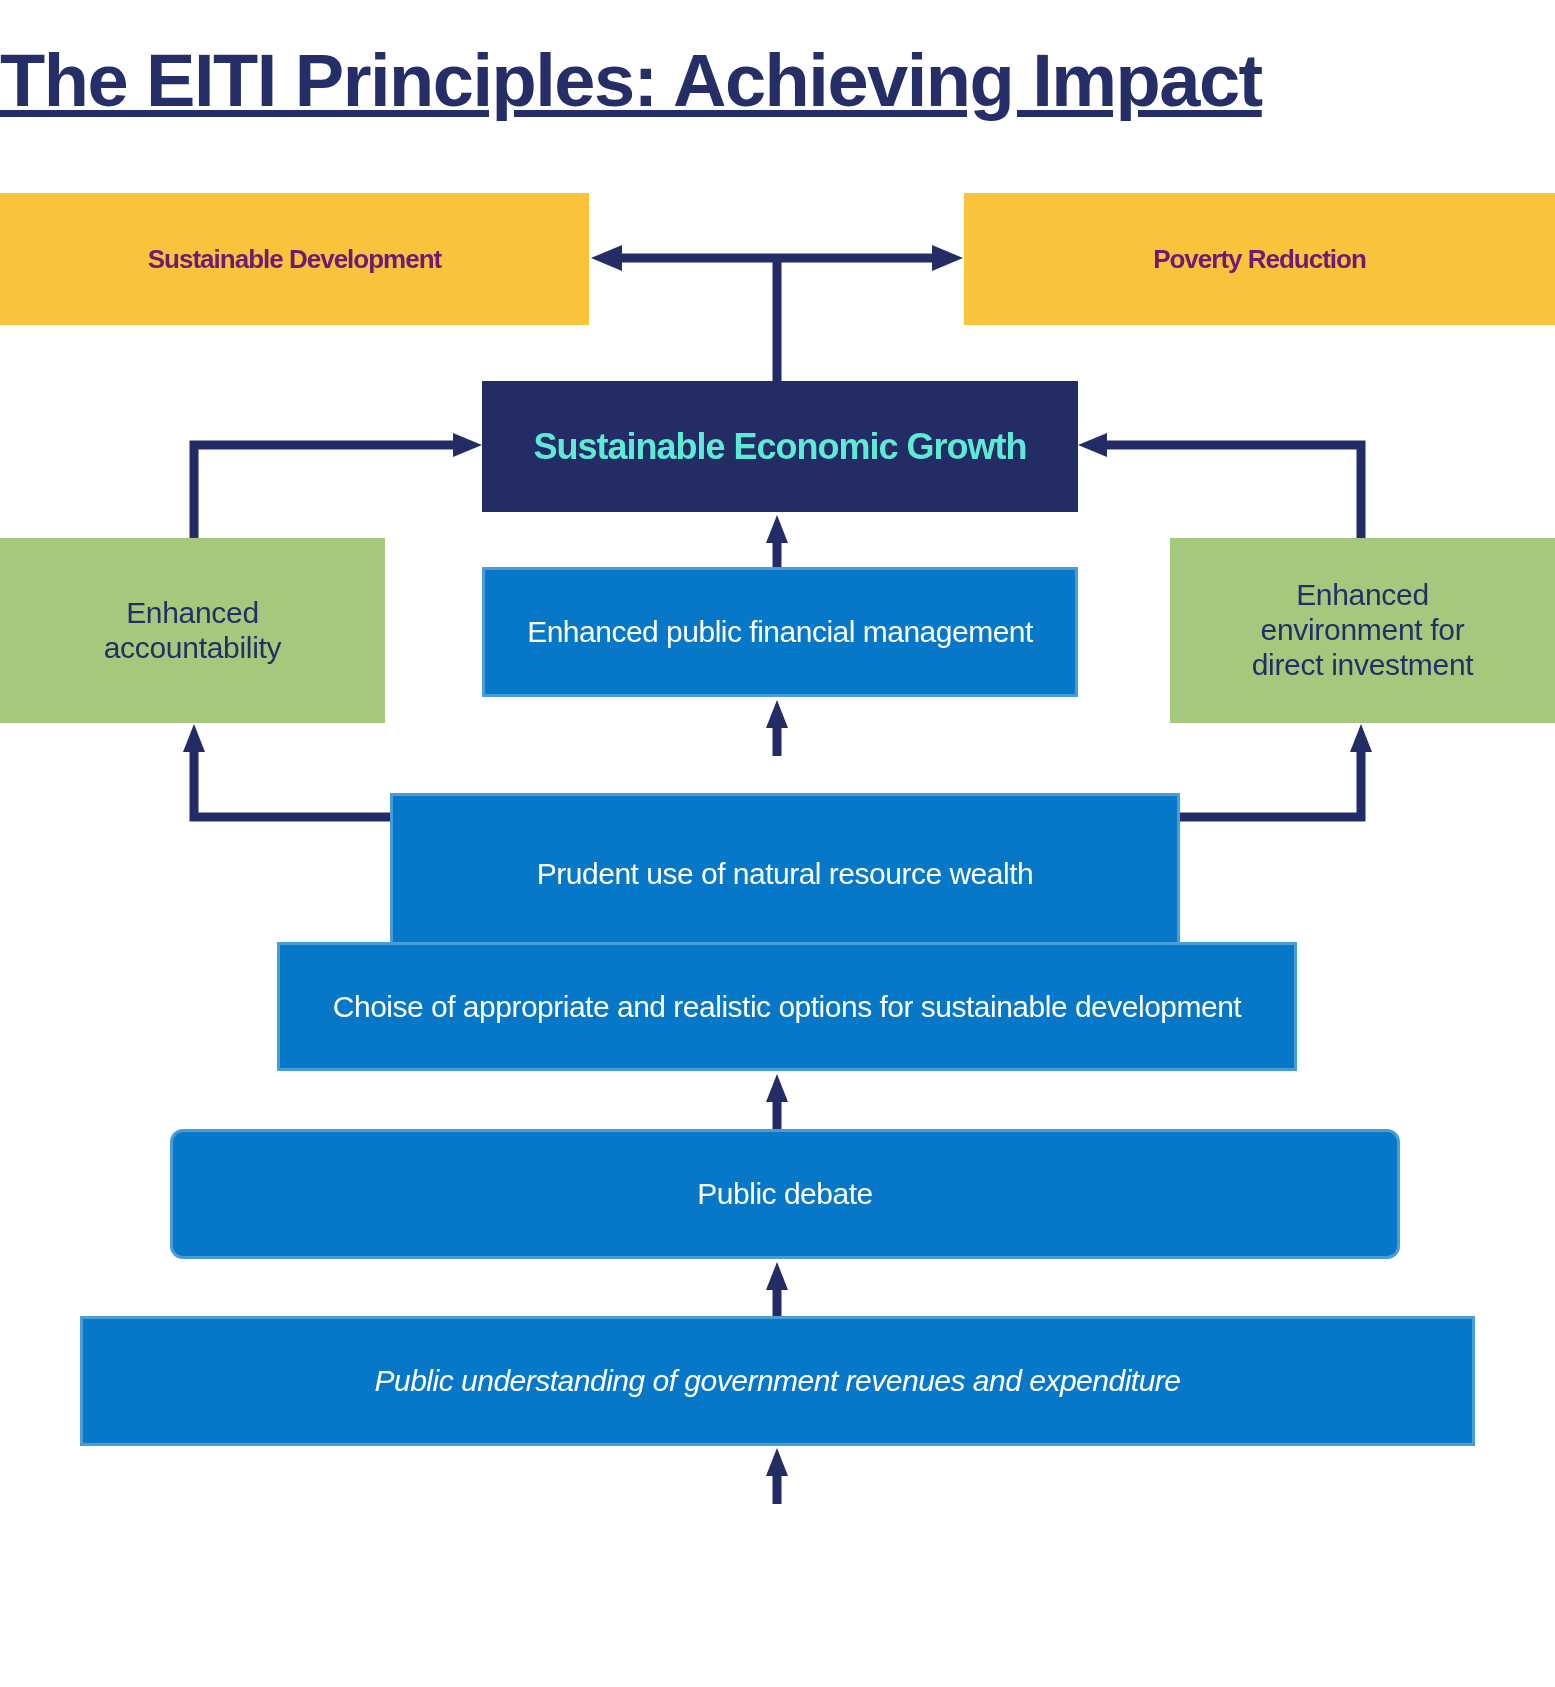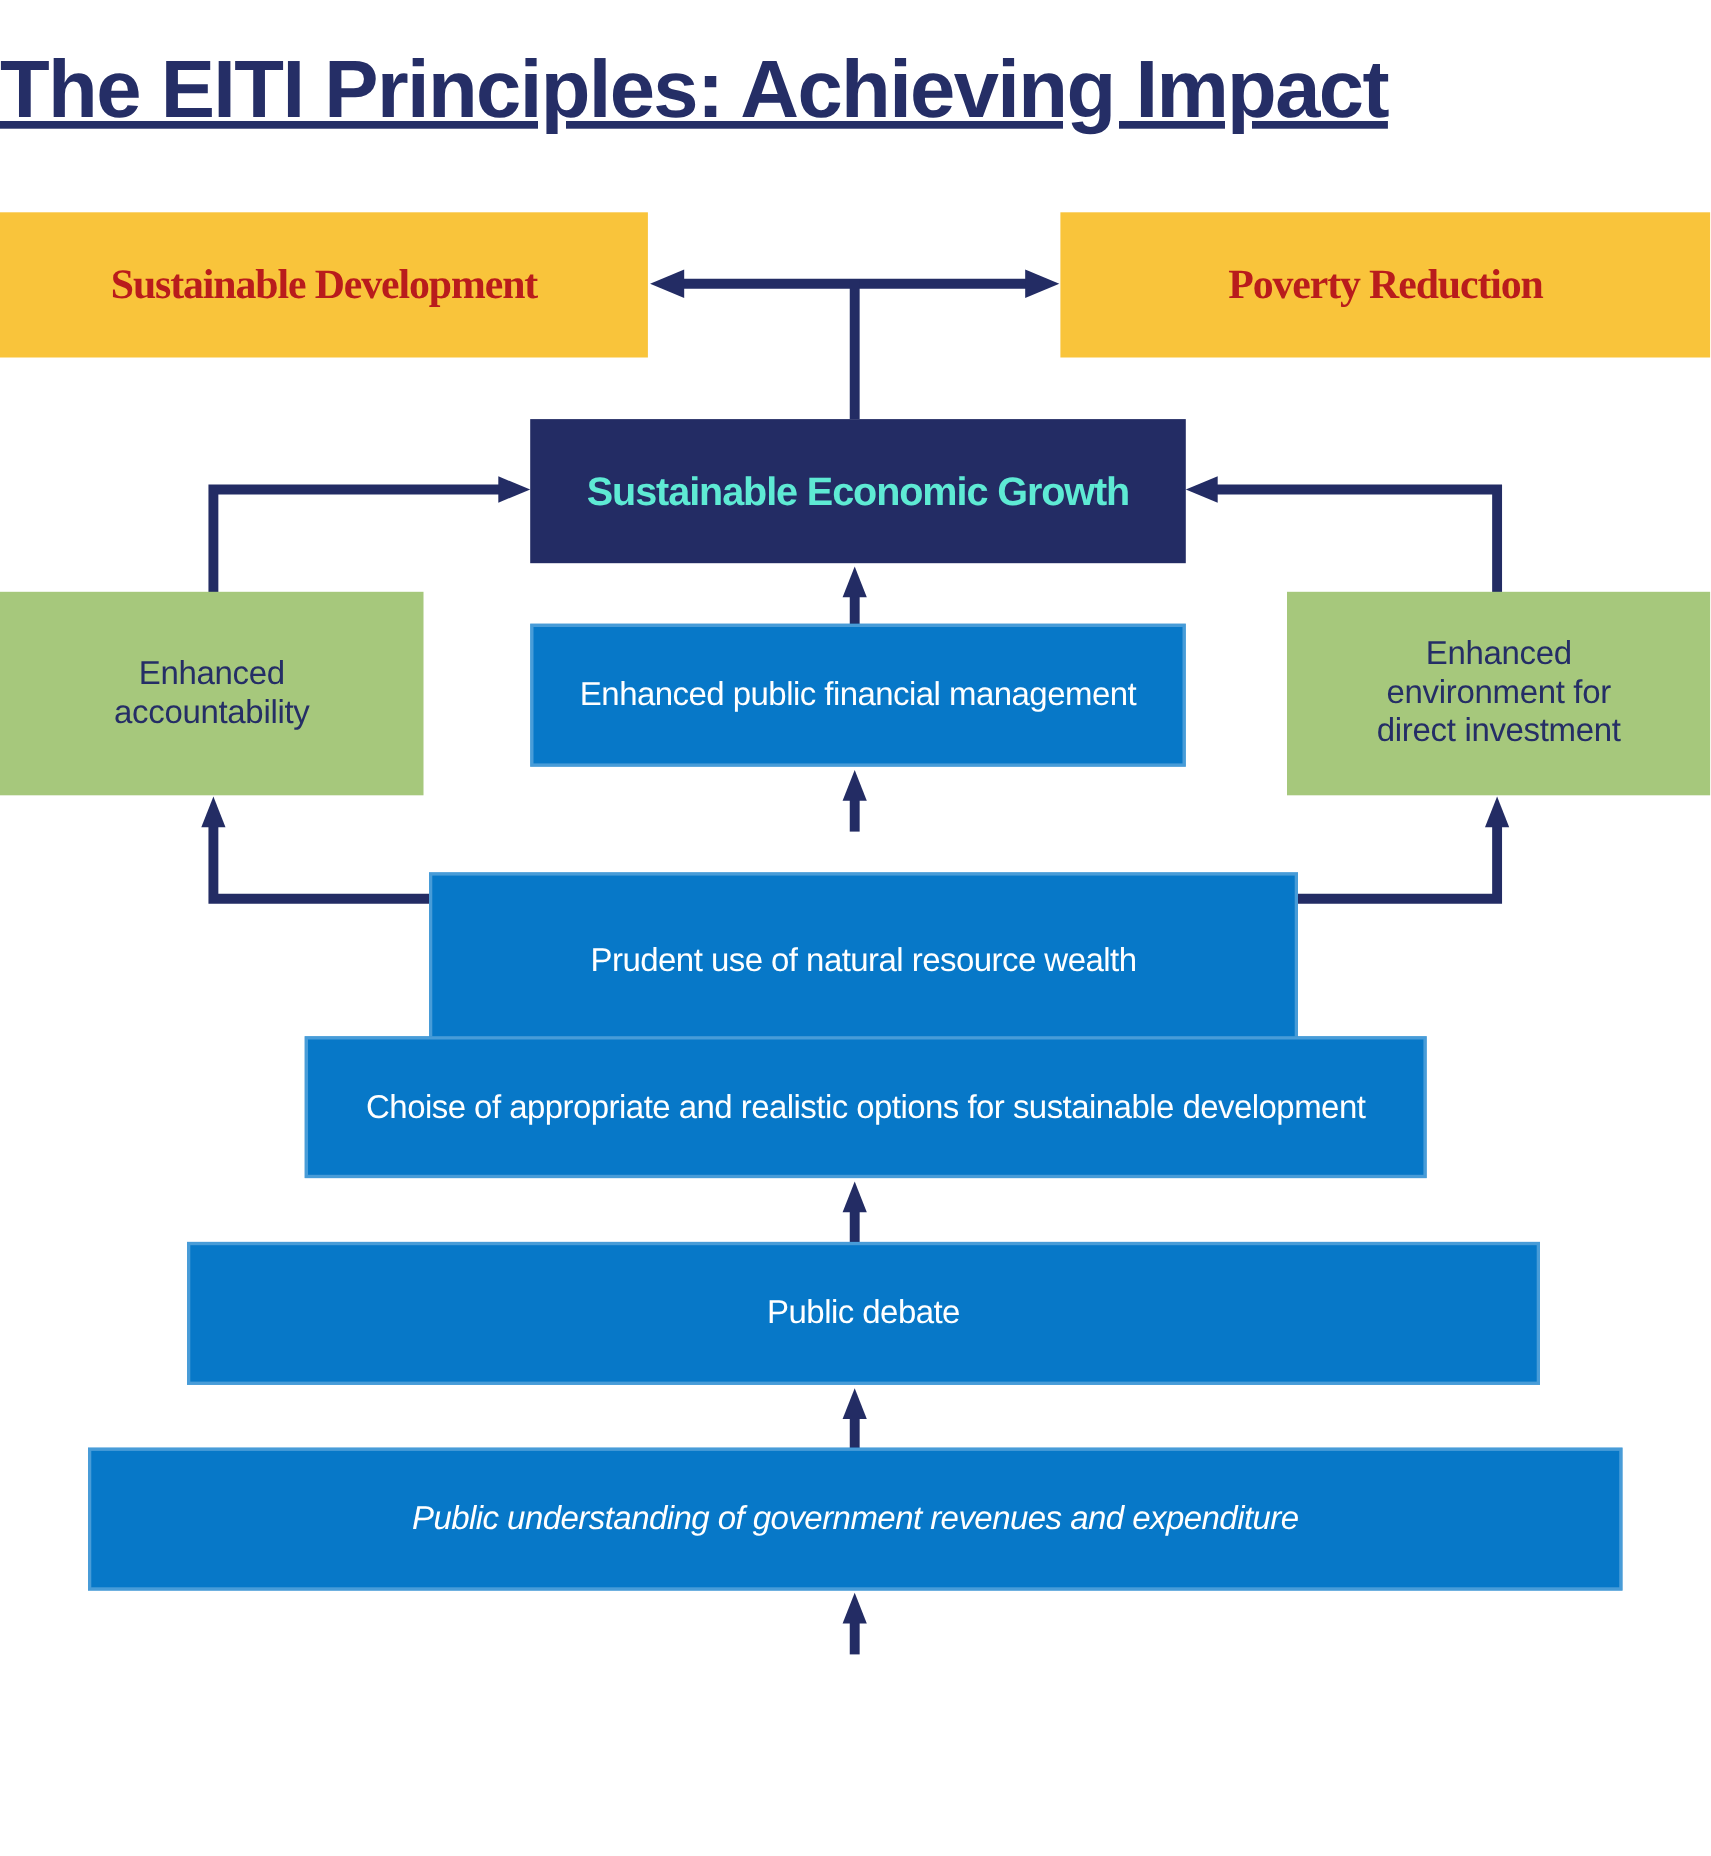--- a/index.html
+++ b/index.html
@@ -27,25 +27,24 @@
     position: absolute;
     display: flex;
     align-items: center;
     justify-content: center;
     text-align: center;
     box-sizing: border-box;
   }
   .box .lbl { display: block; }
   .yellow {
     background: #f9c43b;
-    color: #b91c1c;
+    color: #701a75;
     font-weight: bold;
-    font-size: 38px;
+    font-size: 26px;
     letter-spacing: -1px;
-    font-family: Liberation Serif, serif;
   }
   .navybox {
     background: #232c64;
     color: #5eead4;
     font-weight: bold;
     font-size: 36px;
     letter-spacing: -1px;
   }
   .green {
     background: #a6c87c;
@@ -64,21 +63,21 @@
   }
   
   .b-sustdev   { left: 0px;    top: 193px;  width: 589px;  height: 132px; }
   .b-poverty   { left: 964px;  top: 193px;  width: 591px;  height: 132px; }
   .b-growth    { left: 482px;  top: 381px;  width: 596px;  height: 131px; }
   .b-account   { left: 0px;    top: 538px;  width: 385px;  height: 185px; }
   .b-environ   { left: 1170px; top: 538px;  width: 385px;  height: 185px; }
   .b-pfm       { left: 482px;  top: 567px;  width: 596px;  height: 130px; text-align: center; }
   .b-prudent   { left: 390px;  top: 793px;  width: 790px;  height: 162px; }
   .b-choice    { left: 277px;  top: 942px;  width: 1020px; height: 129px; }
-  .b-debate    { left: 170px;  top: 1129px; width: 1230px; height: 130px; }
+  .b-debate    { left: 170px;  top: 1129px; width: 1230px; height: 130px; border-radius: 13px; }
   .b-underst   { left: 80px;   top: 1316px; width: 1395px; height: 130px; font-style: italic; }
   .b-fintrans  { left: 0px;    top: 1502px; width: 1555px; height: 128px; }
   .arrows {
     position: absolute;
     left: 0; top: 0;
     width: 1555px;
     height: 1687px;
     pointer-events: none;
   }
   .arrows line, .arrows polyline { stroke: #232c64; stroke-width: 9; fill: none; }

